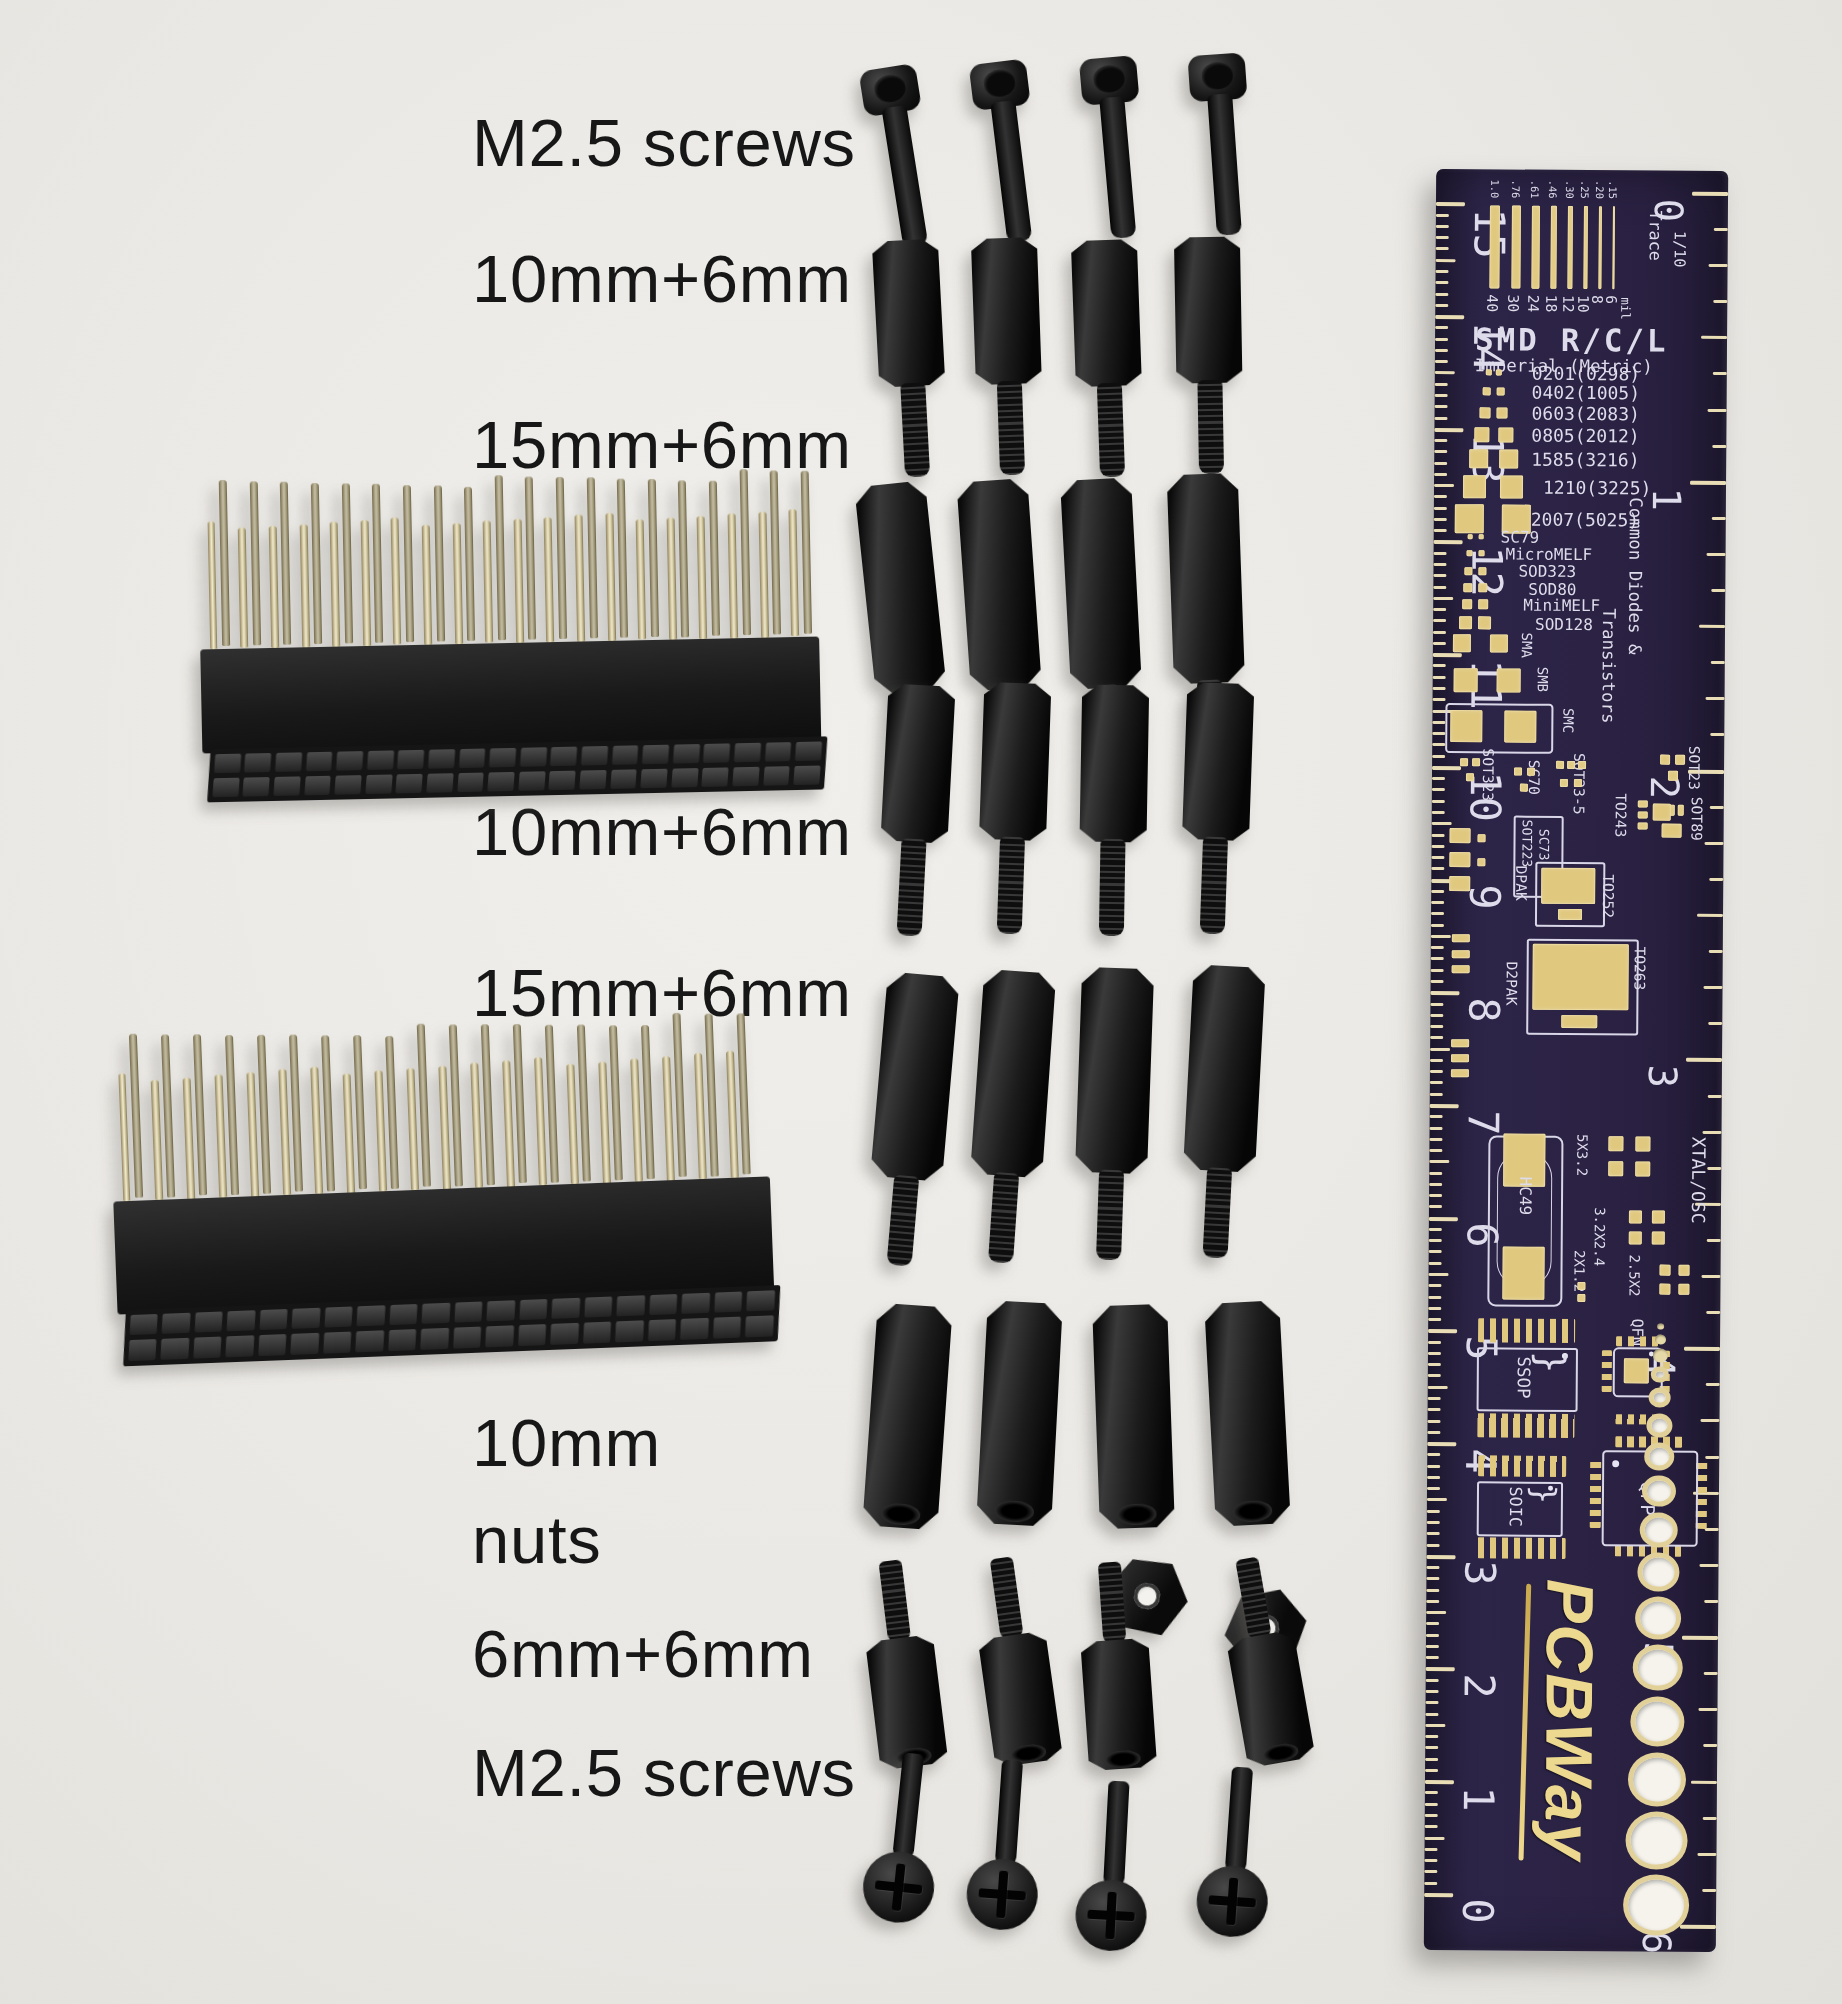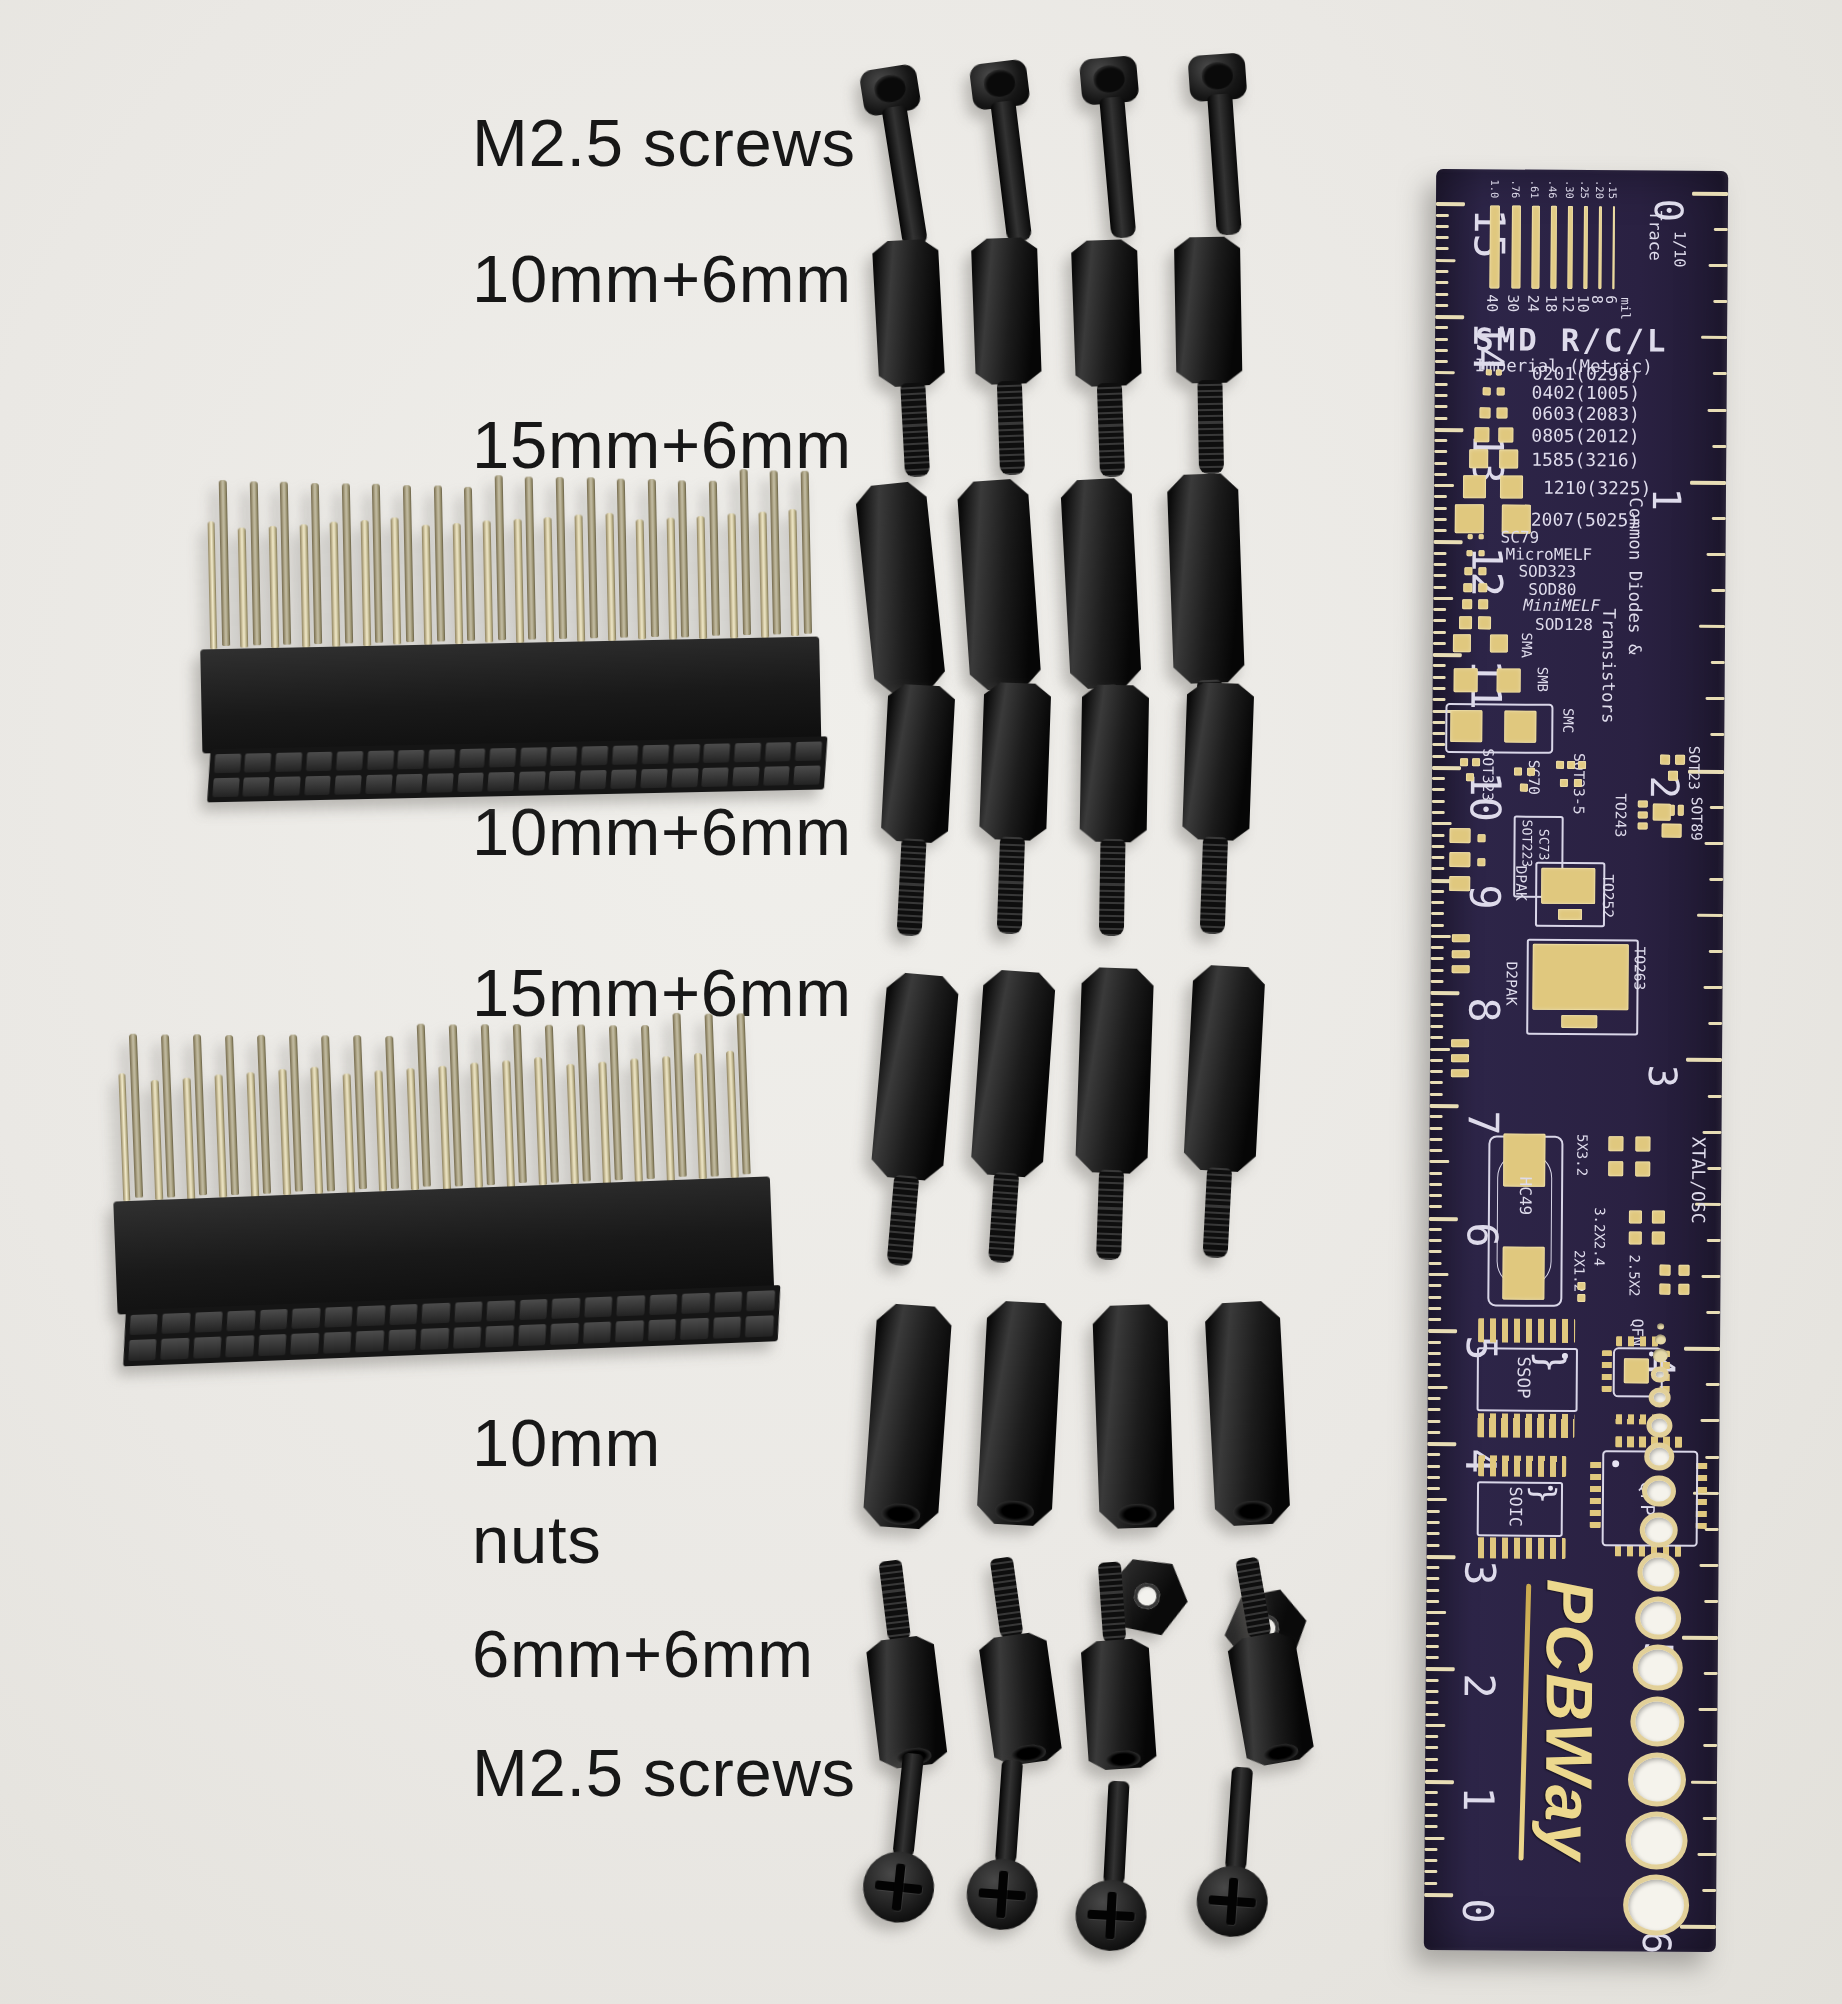--- a/index.html
+++ b/index.html
@@ -663,21 +663,21 @@
         <div class="pd" style="position: absolute; left: 45px; top: 381px; width: 6.3px; height: 6.3px;"></div>
         <div class="sk" style="left: 72px; top: 375px; font-size: 16px;">MicroMELF</div>
         <div class="pd" style="position: absolute; left: 31px; top: 398px; width: 7.7px; height: 7.7px;"></div>
         <div class="pd" style="position: absolute; left: 45px; top: 398px; width: 7.7px; height: 7.7px;"></div>
         <div class="sk" style="left: 85px; top: 392px; font-size: 16px;">SOD323</div>
         <div class="pd" style="position: absolute; left: 30px; top: 414px; width: 9px; height: 9px;"></div>
         <div class="pd" style="position: absolute; left: 45px; top: 414px; width: 9px; height: 9px;"></div>
         <div class="sk" style="left: 95px; top: 410px; font-size: 16px;">SOD80</div>
         <div class="pd" style="position: absolute; left: 28.5px; top: 430px; width: 10.4px; height: 10.4px;"></div>
         <div class="pd" style="position: absolute; left: 45px; top: 430px; width: 10.4px; height: 10.4px;"></div>
-        <div class="sk" style="left: 90px; top: 426px; font-size: 16px; font-style: italic;">MiniMELF</div>
+        <div class="sk" style="left: 90px; top: 426px; font-size: 16px;">MiniMELF</div>
         <div class="pd" style="position: absolute; left: 26.4px; top: 447px; width: 12.5px; height: 12.5px;"></div>
         <div class="pd" style="position: absolute; left: 45px; top: 447px; width: 12.5px; height: 12.5px;"></div>
         <div class="sk" style="left: 102px; top: 445px; font-size: 16px;">SOD128</div>
         <div class="pd" style="position: absolute; left: 19.5px; top: 465px; width: 18px; height: 18px;"></div>
         <div class="pd" style="position: absolute; left: 57px; top: 465px; width: 18px; height: 18px;"></div>
         <div class="rl" style="left: 102px; top: 463px; font-size: 14px;">SMA</div>
         <div class="pd" style="position: absolute; left: 21px; top: 499px; width: 24px; height: 24px;"></div>
         <div class="pd" style="position: absolute; left: 64px; top: 499px; width: 24px; height: 24px;"></div>
         <div class="rl" style="left: 118px; top: 497px; font-size: 14px;">SMB</div>
         <div class="ol" style="position: absolute; left: 12.5px; top: 534px; width: 104px; height: 46px; border-radius: 4.2px;"></div>

